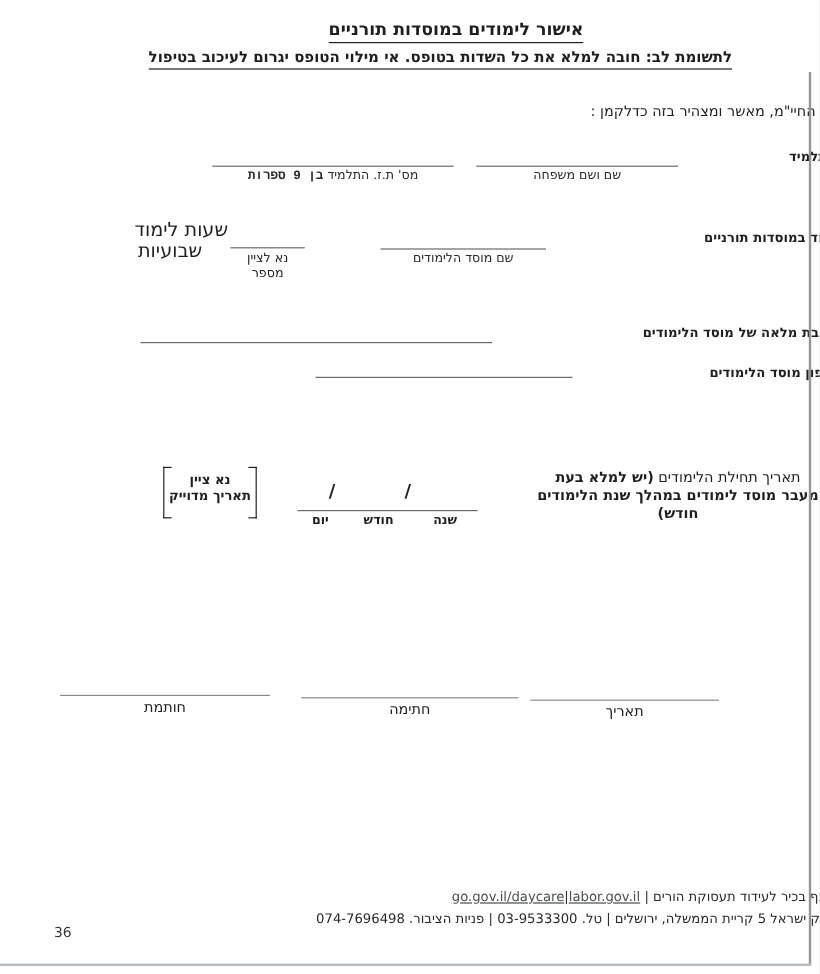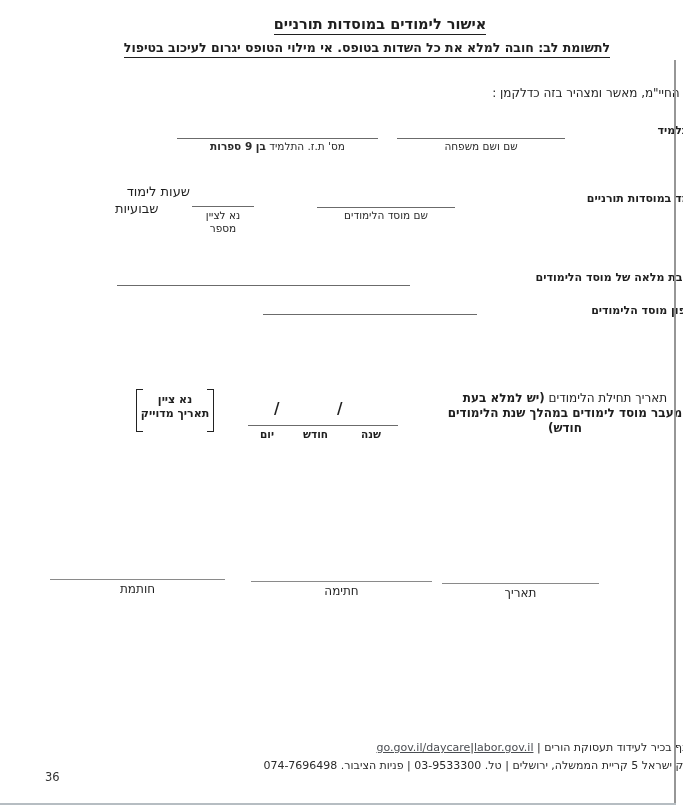--- a/index.html
+++ b/index.html
@@ -30,22 +30,22 @@
     border-bottom:1.6px solid #1f1f1f;
     padding-bottom:2px;
     transform:translateX(6px);
     white-space:nowrap;
   }
   .body-txt{font-size:12px;}
   .lbl{font-size:11px;white-space:nowrap;font-weight:bold;}
   .fline{border-top:1.2px solid #6b6b6b;height:0;}
   .sig-line{border-top:1.2px solid #8a8a8a;height:0;}
   .cap{font-size:10.5px;text-align:center;white-space:nowrap;color:#2a2a2a;}
-  .cap b{font-weight:bold;}
-  .hours-lbl{font-size:13px;text-align:right;line-height:16.5px;white-space:nowrap;}
+  .cap b{font-weight:bold;font-family:Liberation Mono, monospace;}
+  .hours-lbl{font-size:16px;text-align:right;line-height:16.5px;white-space:nowrap;}
   .hint{font-size:10.5px;text-align:center;line-height:13px;white-space:nowrap;}
   .date-par{font-size:12px;line-height:15px;text-align:center;}
   .date-par .b{font-weight:bold;}
   .slash{font-size:15px;font-weight:bold;}
   .dlabel{font-size:10.5px;font-weight:bold;white-space:nowrap;text-align:right;}
   .bracket{width:6px;height:41px;}
   .bracket.l{border-left:1.6px solid #222;border-top:1.6px solid #222;border-bottom:1.6px solid #222;}
   .bracket.r{border-right:1.6px solid #222;border-top:1.6px solid #222;border-bottom:1.6px solid #222;}
   .note-txt{font-size:11px;font-weight:bold;line-height:13.5px;text-align:center;white-space:nowrap;}
   .sig-cap{font-size:12px;text-align:center;white-space:nowrap;}

